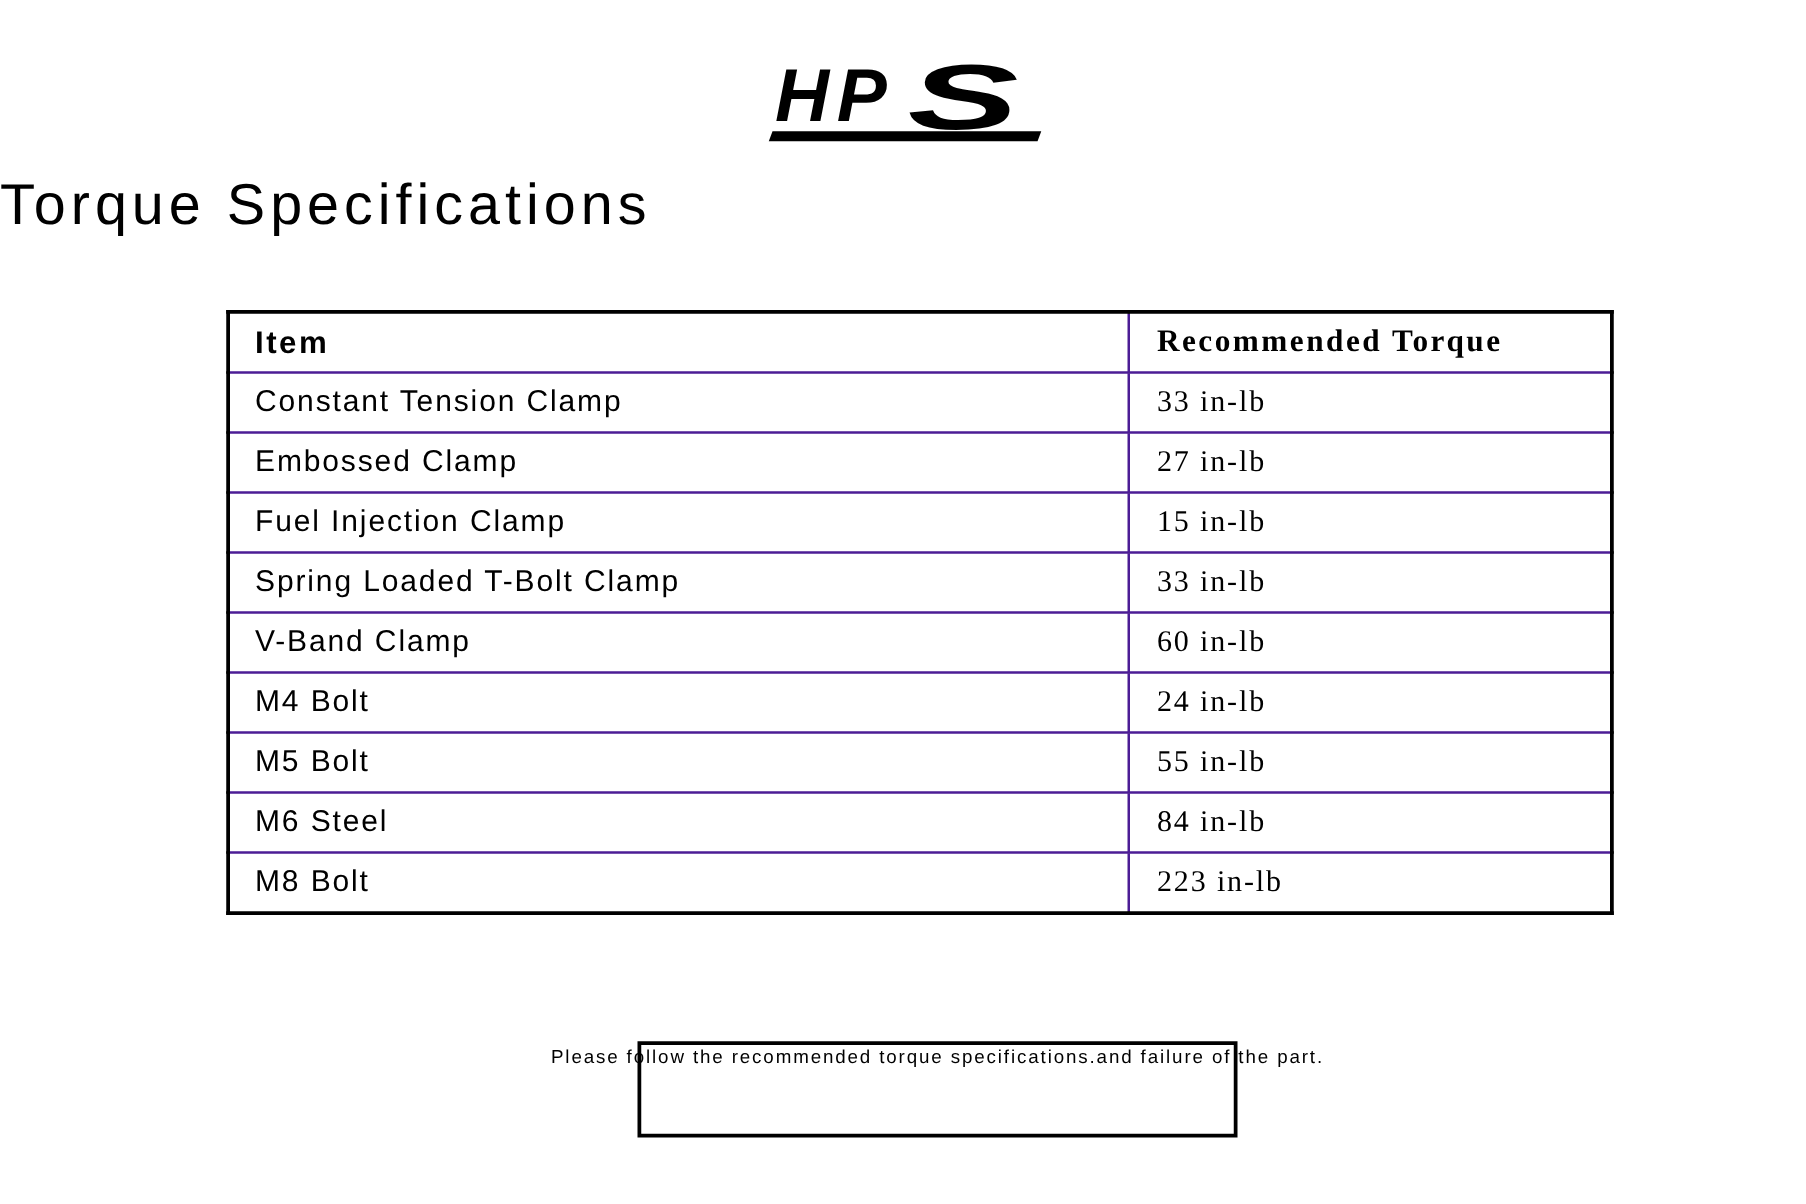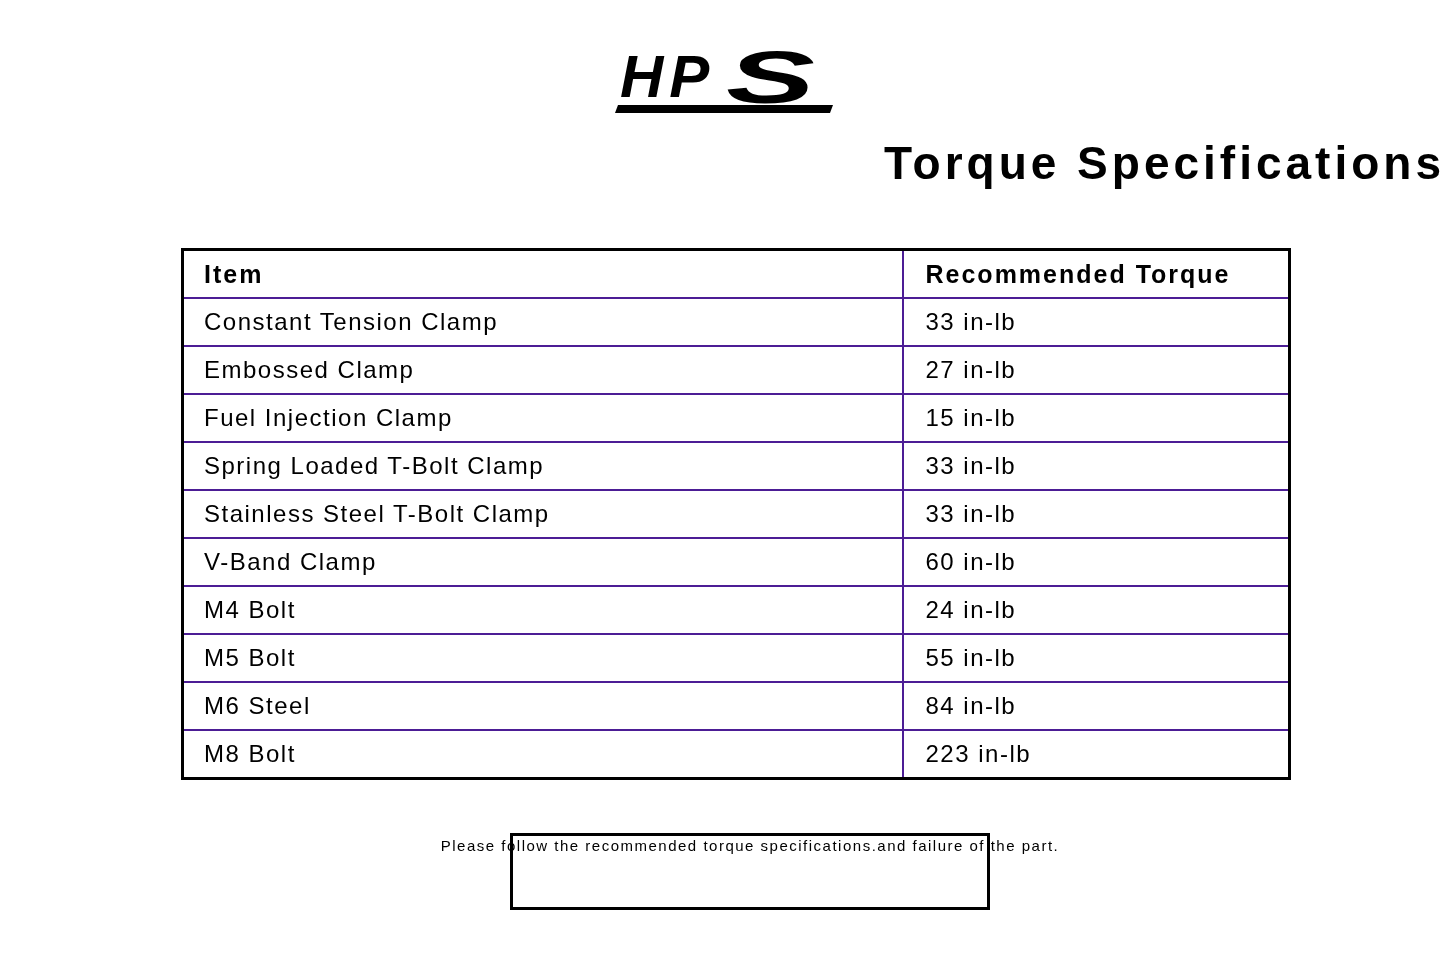--- a/index.html
+++ b/index.html
@@ -12,22 +12,22 @@
   }
   .page { position: relative; width: 1445px; height: 963px; background: #ffffff; padding-left: 29px; }
 
   
   .logo { position: absolute; left: 604px; top: 40px; width: 240px; height: 78px; }
   .logo svg { display: block; width: 240px; height: 78px; }
 
   
   .title {
     position: absolute; left: 0; top: 136px; width: 1445px;
-    text-align: right;
-    font-size: 46px; font-weight: 700;
+    text-align: left;
+    font-size: 46px; font-weight: 400;
     letter-spacing: 4px;
     color: #000000;
     white-space: nowrap;
   }
 
   
   table.spec {
     position: absolute; left: 181px; top: 248px;
     width: 1107px;
     border-collapse: collapse;
@@ -45,21 +45,21 @@
     overflow: hidden;
   }
   table.spec col.c-item { width: 720px; }
   table.spec col.c-torque { width: 387px; }
   table.spec th {
     font-size: 25px; font-weight: bold; letter-spacing: 2px;
   }
   table.spec td {
     font-size: 24px; font-weight: 400; letter-spacing: 1.5px;
   }
-  table.spec th:last-child, table.spec td:last-child { padding-left: 22px; }
+  table.spec th:last-child, table.spec td:last-child { padding-left: 22px; font-family: Liberation Serif, serif; }
 
   
   .note {
     position: absolute; left: 510px; top: 833px;
     width: 480px; height: 77px;
     box-sizing: border-box;
     border: 3px solid #000000;
     background: #ffffff;
     display: flex; flex-direction: row; justify-content: center;
     text-align: center;
@@ -107,24 +107,20 @@
       </tr>
       <tr>
         <td>Fuel Injection Clamp</td>
         <td>15 in-lb</td>
       </tr>
       <tr>
         <td>Spring Loaded T-Bolt Clamp</td>
         <td>33 in-lb</td>
       </tr>
       <tr>
-        <td>Stainless Steel T-Bolt Clamp</td>
-        <td>33 in-lb</td>
-      </tr>
-      <tr>
         <td>V-Band Clamp</td>
         <td>60 in-lb</td>
       </tr>
       <tr>
         <td>M4 Bolt</td>
         <td>24 in-lb</td>
       </tr>
       <tr>
         <td>M5 Bolt</td>
         <td>55 in-lb</td>

